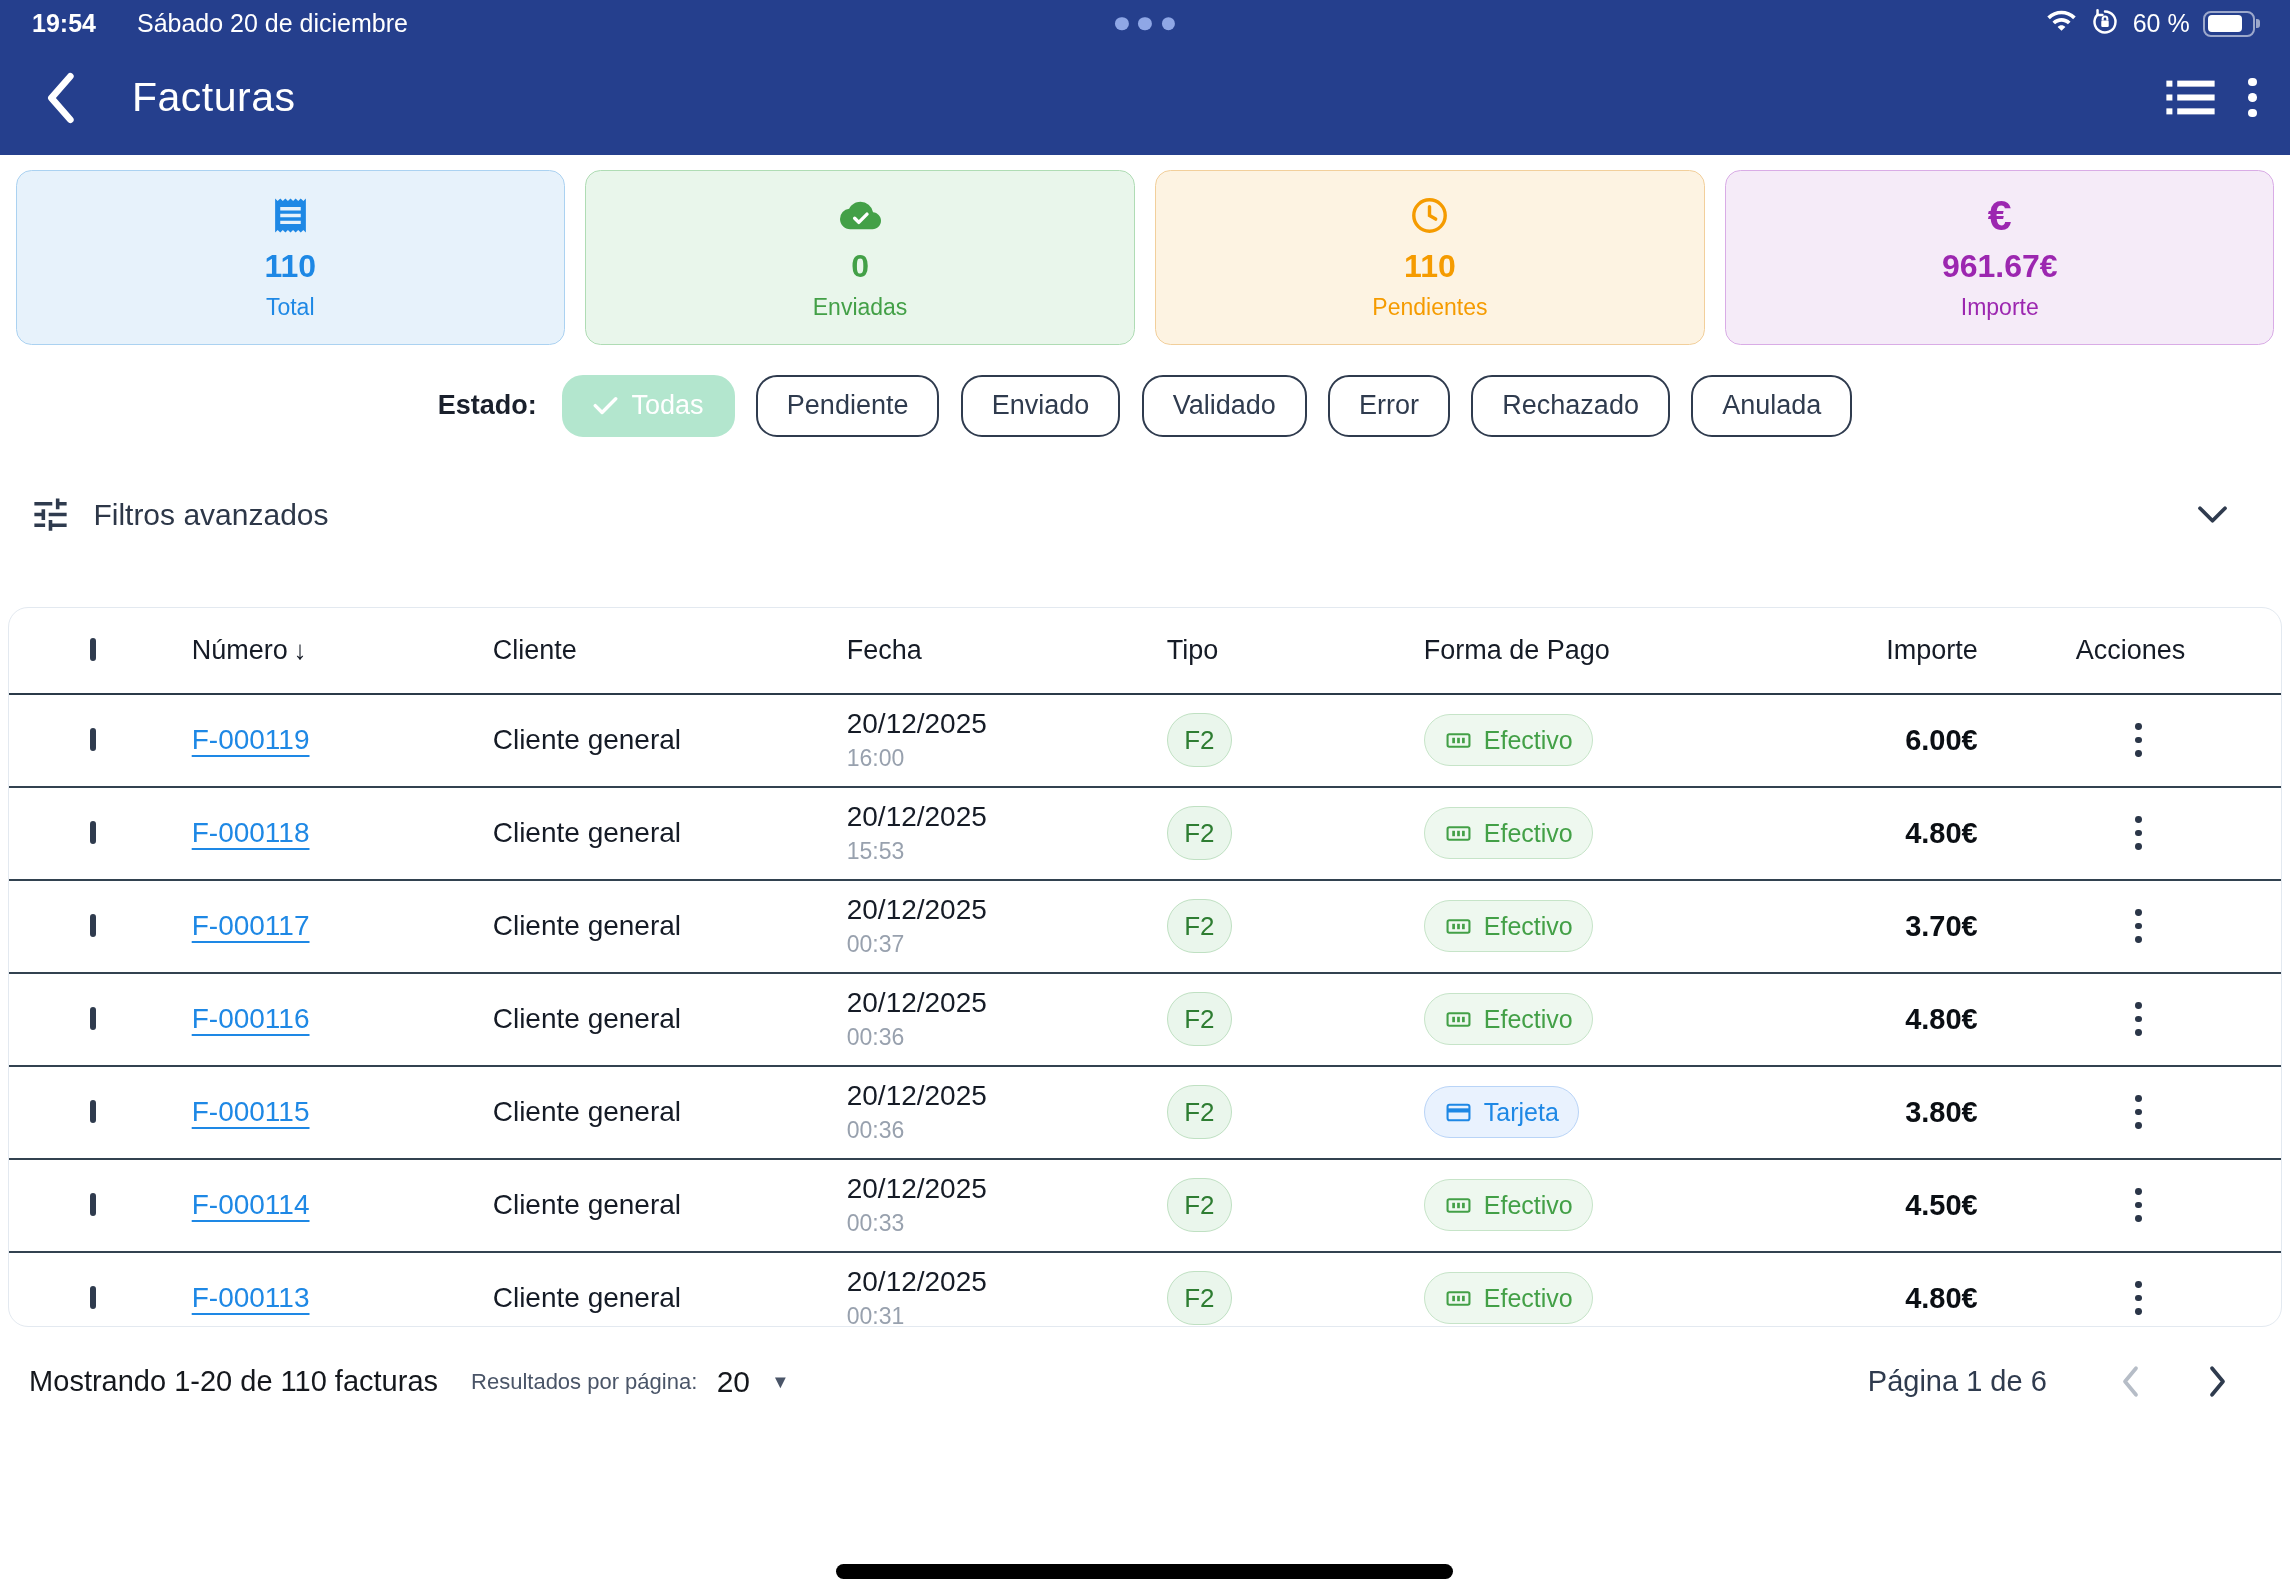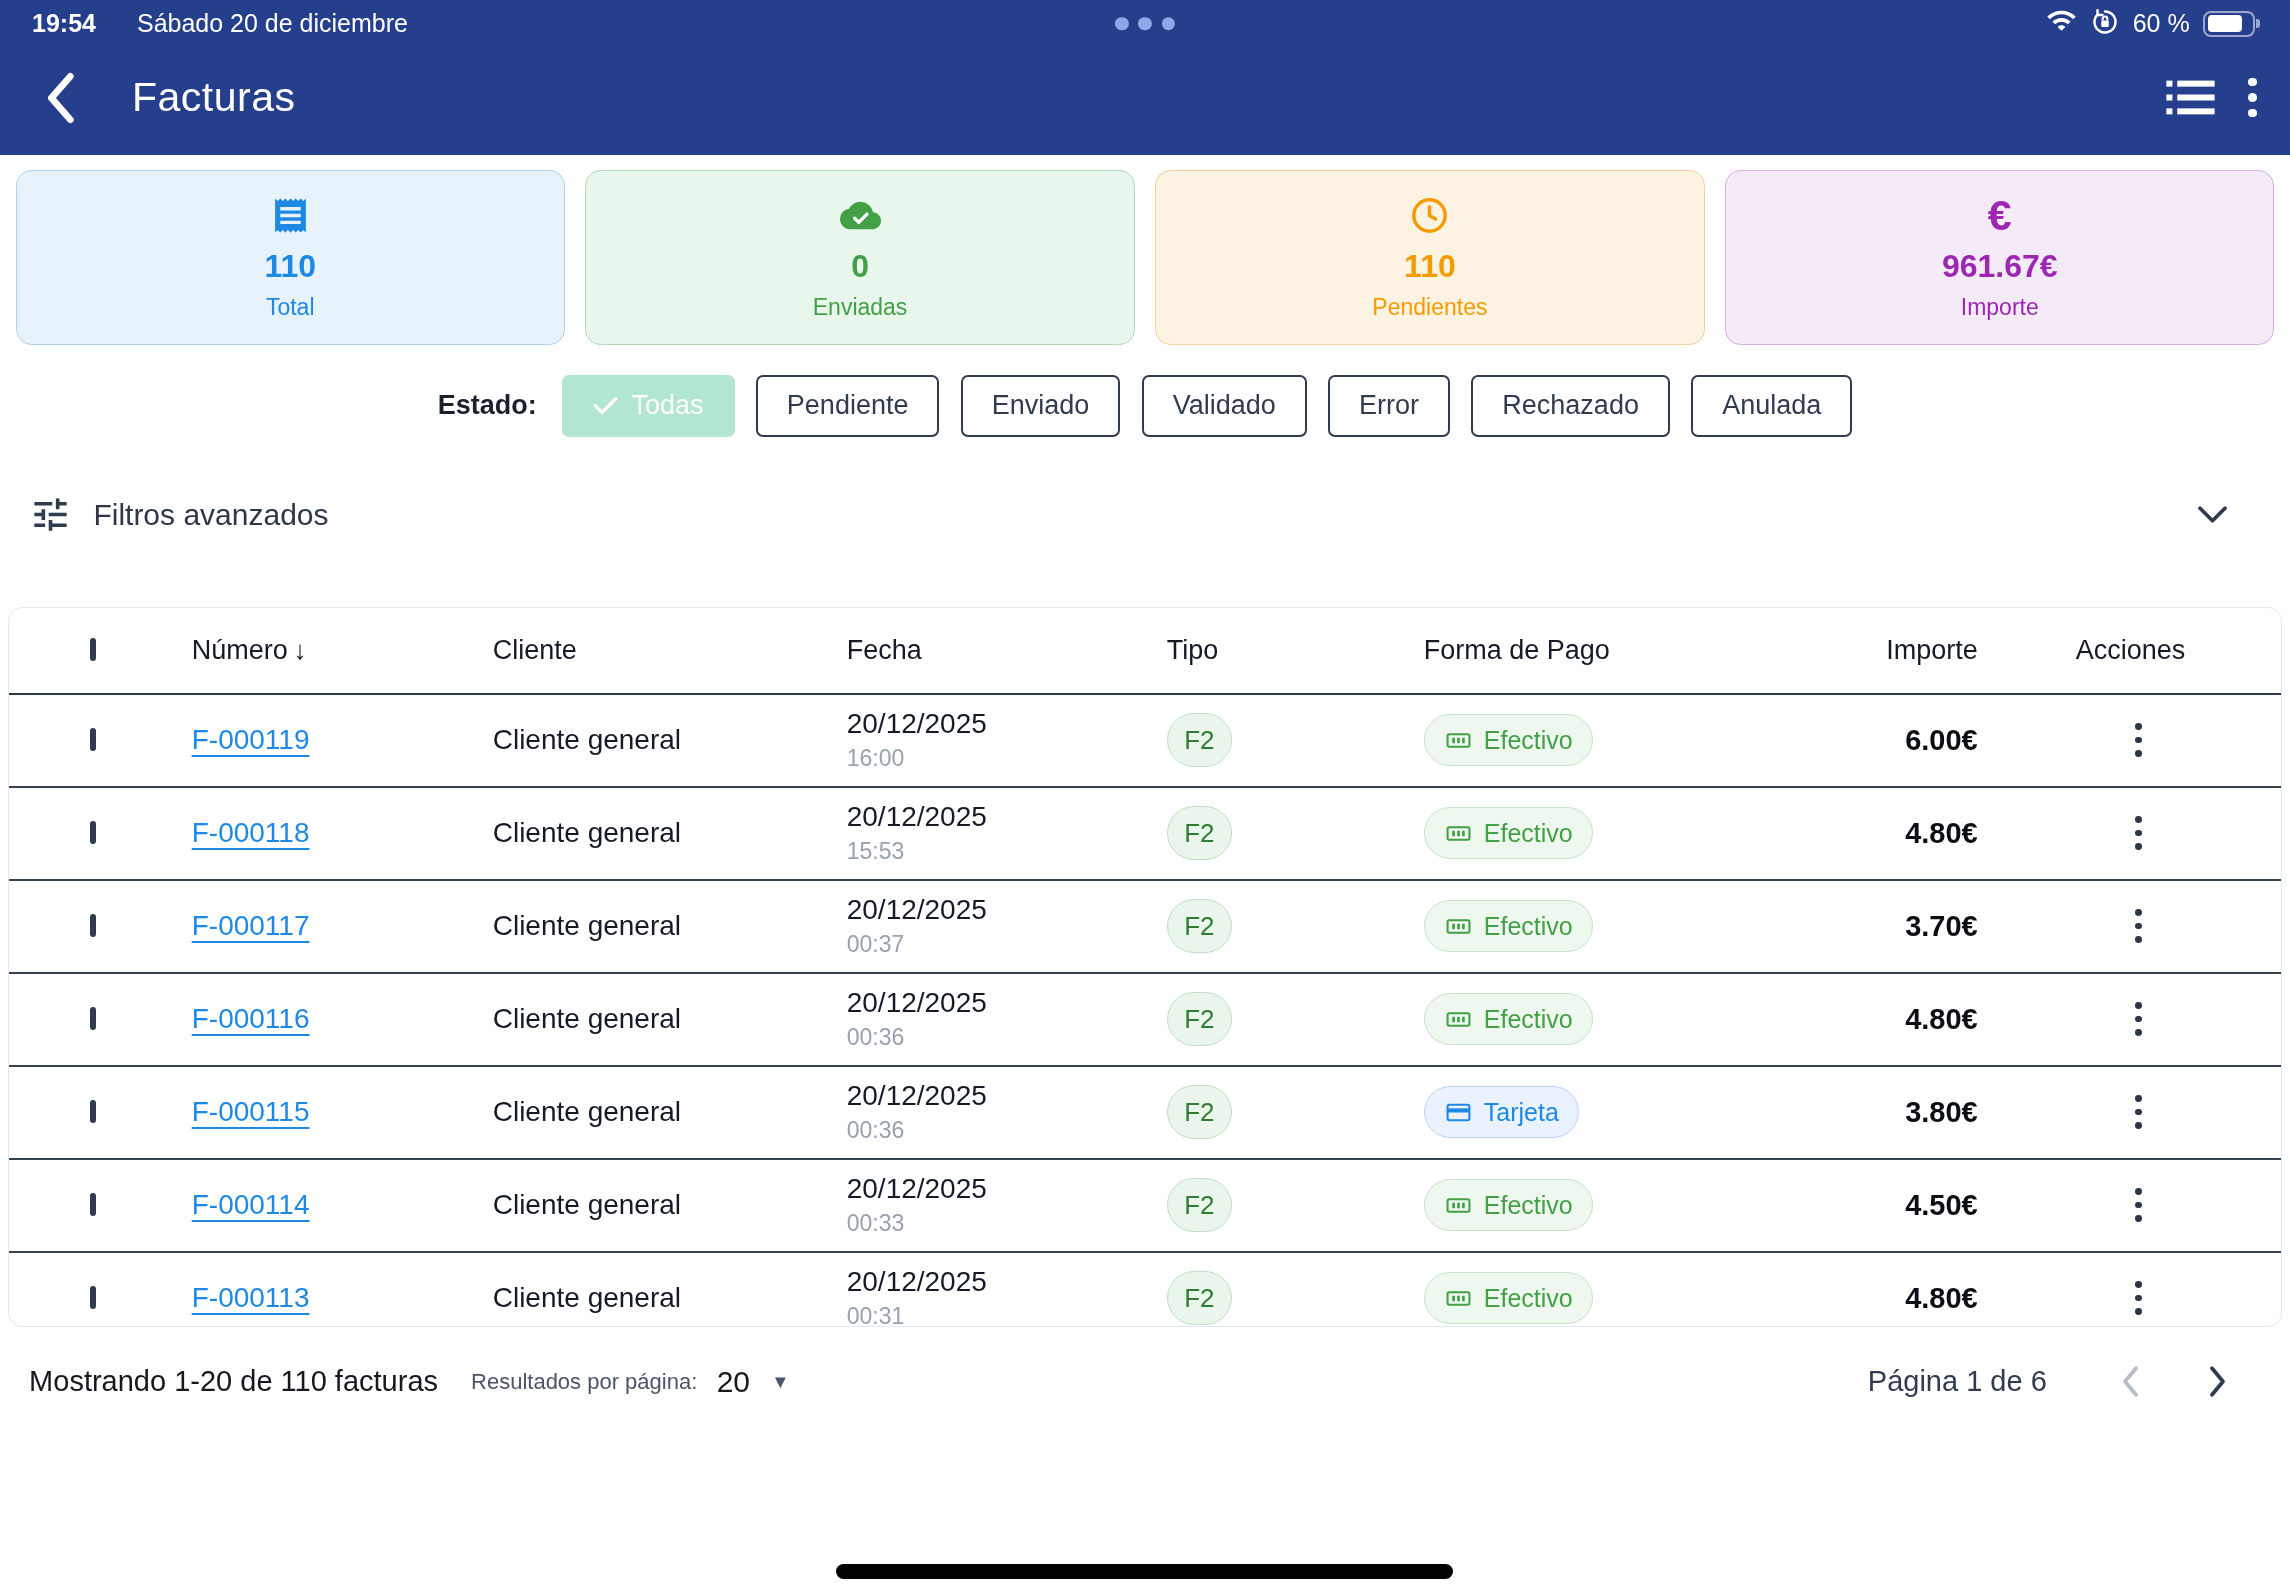--- a/index.html
+++ b/index.html
@@ -44,32 +44,32 @@
   .search-bar { margin-top:21.3px; height:105px; border:2.4px solid #2F3B4E; border-radius:17.5px;
                 display:flex; align-items:center; padding:0 29px; gap:27px; background:#fff; }
   .search-bar svg { flex:none; }
   .search-bar input { flex:1; border:none; outline:none; font-size:30px; color:#3F4A5A; background:transparent;
                       font-family:"Liberation Sans","DejaVu Sans",sans-serif; }
   .search-bar input::placeholder { color:#46505F; opacity:1; }
 
   .filter-row { margin-top:29px; height:64px; display:flex; align-items:center; justify-content:center; gap:21.3px; }
   .filter-label { font-size:27px; font-weight:700; color:#1A202C; margin-right:3.9px; }
   .chip { height:62px; display:inline-flex; align-items:center; gap:13.6px; padding:0 29px;
-          border:2.4px solid #2F3B4E; border-radius:7px; background:#fff; font-size:27px; color:#2F3B4E; cursor:pointer;
+          border:2.4px solid #2F3B4E; border-radius:21px; background:#fff; font-size:27px; color:#2F3B4E; cursor:pointer;
           font-family:inherit; }
   .chip--selected { background:#B3E6CE; border-color:#B3E6CE; color:#fff; }
   .chip .chk { display:none; }
   .chip--selected .chk { display:block; }
 
   .advanced-row { margin-top:38px; height:78px; display:flex; align-items:center; padding:0 45px 0 13.6px; cursor:pointer; }
   .advanced-left { display:flex; align-items:center; gap:21.3px; }
   .advanced-label { font-size:30px; color:#2D3748; }
 
   
-  .table-card { margin:53px -7.8px 0 -7.8px; height:720px; border:1.5px solid #E3E9F0; border-radius:14px; overflow:hidden; background:#fff; }
+  .table-card { margin:53px -7.8px 0 -7.8px; height:720px; border:1.5px solid #E3E9F0; border-radius:20px; overflow:hidden; background:#fff; }
   .trow { display:flex; align-items:center; height:93px; border-bottom:2.9px solid #324250; }
   .thead { height:87px; border-bottom:2.9px solid #2B3A48; }
   .thead .hcell { font-size:27px; font-weight:500; color:#151B26; }
   .col-check { width:146px; padding-left:81px; flex:none; }
   .col-num { width:301px; padding-left:37px; flex:none; }
   .col-cli { width:354px; padding-left:37px; flex:none; }
   .col-fecha { width:320px; padding-left:37px; flex:none; }
   .col-tipo { width:257px; padding-left:37px; flex:none; }
   .col-pago { width:446px; padding-left:37px; flex:none; }
   .col-imp { width:194px; padding-right:49px; flex:none; text-align:right; }

